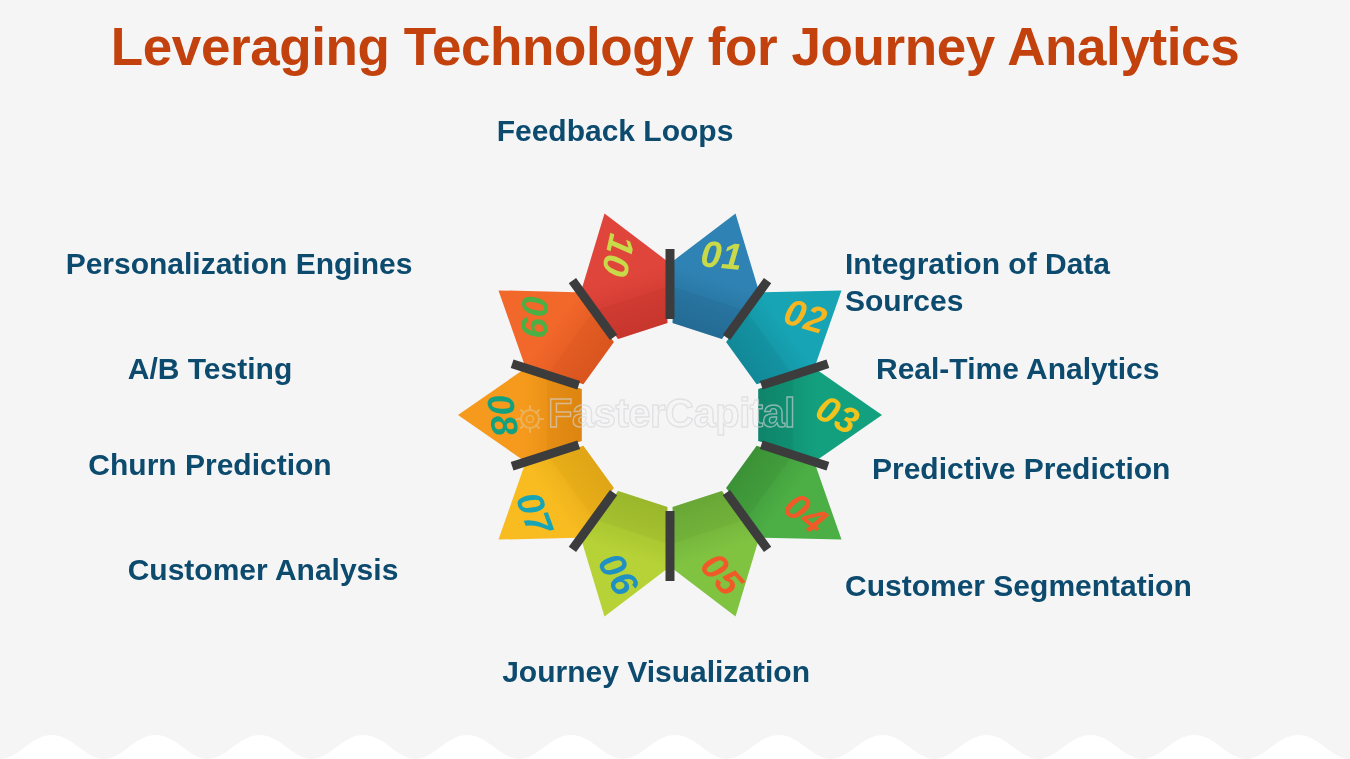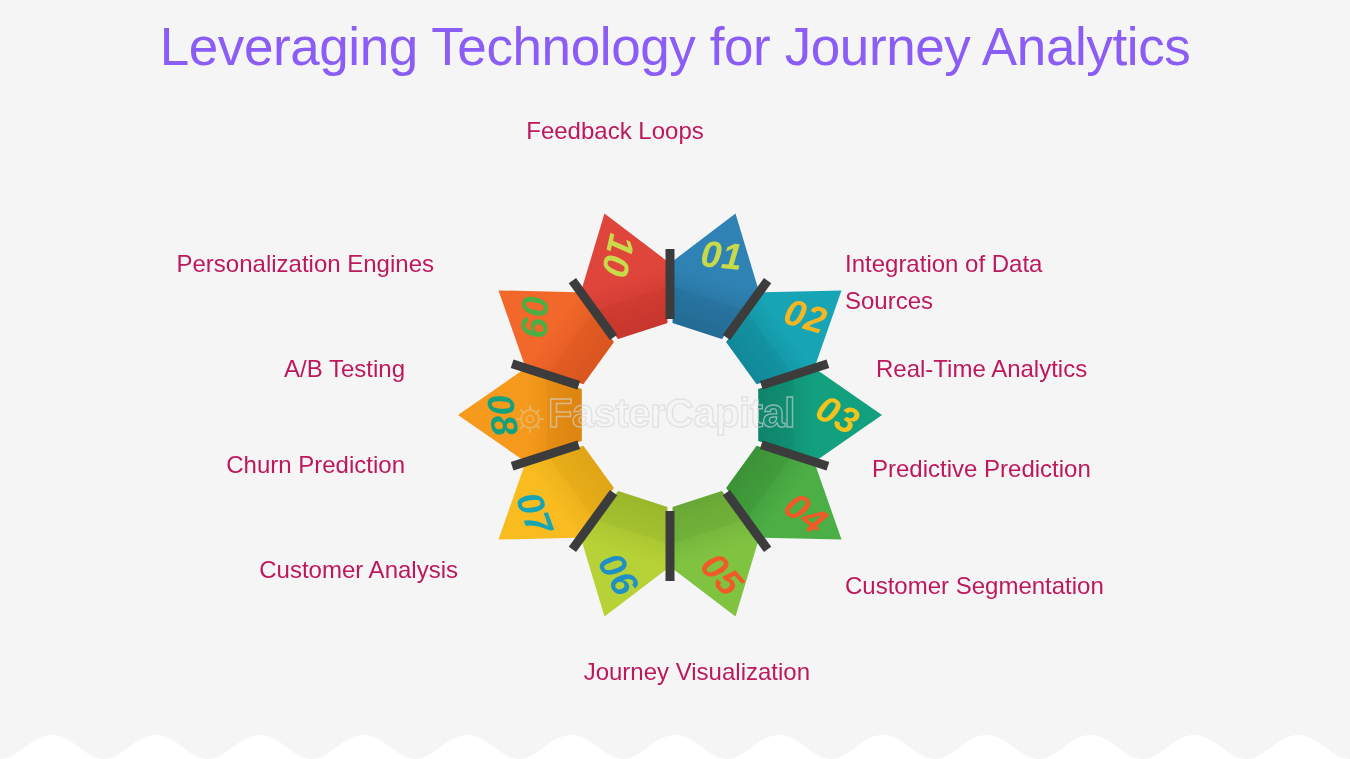--- a/index.html
+++ b/index.html
@@ -27,22 +27,22 @@
 
   
   #page-title {
     position: absolute;
     top: 14px;
     left: 0;
     width: 1350px;
     text-align: center;
     font-size: 53px;
     line-height: 66px;
-    font-weight: 400;
-    color: #8b5cf6;
+    font-weight: 700;
+    color: #c2410c;
     letter-spacing: -0.4px;
   }
 
   
   #wheel-container {
     position: absolute;
     left: 455px;
     top: 200px;
     width: 430px;
     height: 430px;
@@ -81,28 +81,28 @@
     font-weight: bold;
     fill: none;
     stroke: #d6d6d8;
     stroke-width: 1.4px;
     letter-spacing: -0.5px;
   }
 
   
   .label {
     position: absolute;
-    font-size: 24px;
+    font-size: 30px;
     line-height: 37px;
-    color: #be185d;
-    font-weight: 400;
+    color: #0c4a6e;
+    font-weight: 700;
     white-space: pre-line;
   }
   .label.right { text-align: left; }
-  .label.left  { text-align: right; }
+  .label.left  { text-align: center; }
   .label.center{ text-align: center; }
 
   #label-feedback-loops        { left: 455px; top: 112px; width: 320px; text-align: center; }
   #label-personalization       { left: 44px;  top: 245px; width: 390px; }
   #label-ab-testing            { left: 15px;  top: 350px; width: 390px; }
   #label-churn-prediction      { left: 15px;  top: 446px; width: 390px; }
   #label-sentiment-analysis    { left: 68px;  top: 551px; width: 390px; }
   #label-journey-visualization { left: 440px; top: 653px; width: 370px; text-align: right; }
   #label-integration           { left: 845px; top: 245px; width: 340px; }
   #label-realtime              { left: 876px; top: 350px; width: 340px; }

